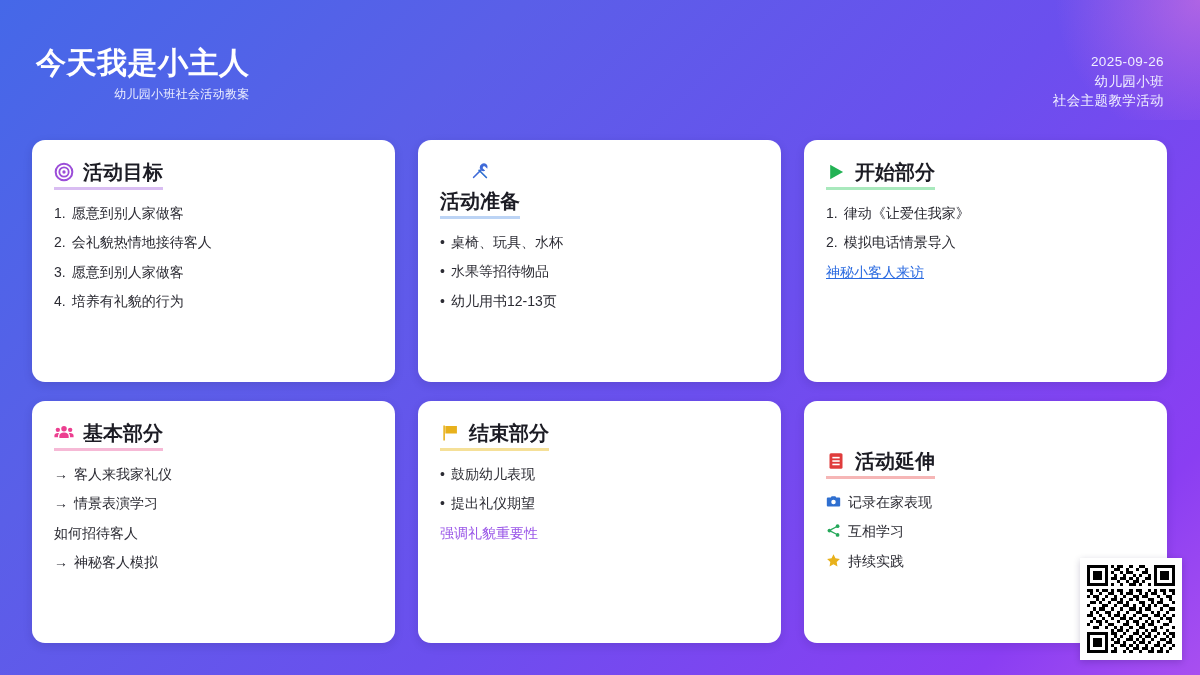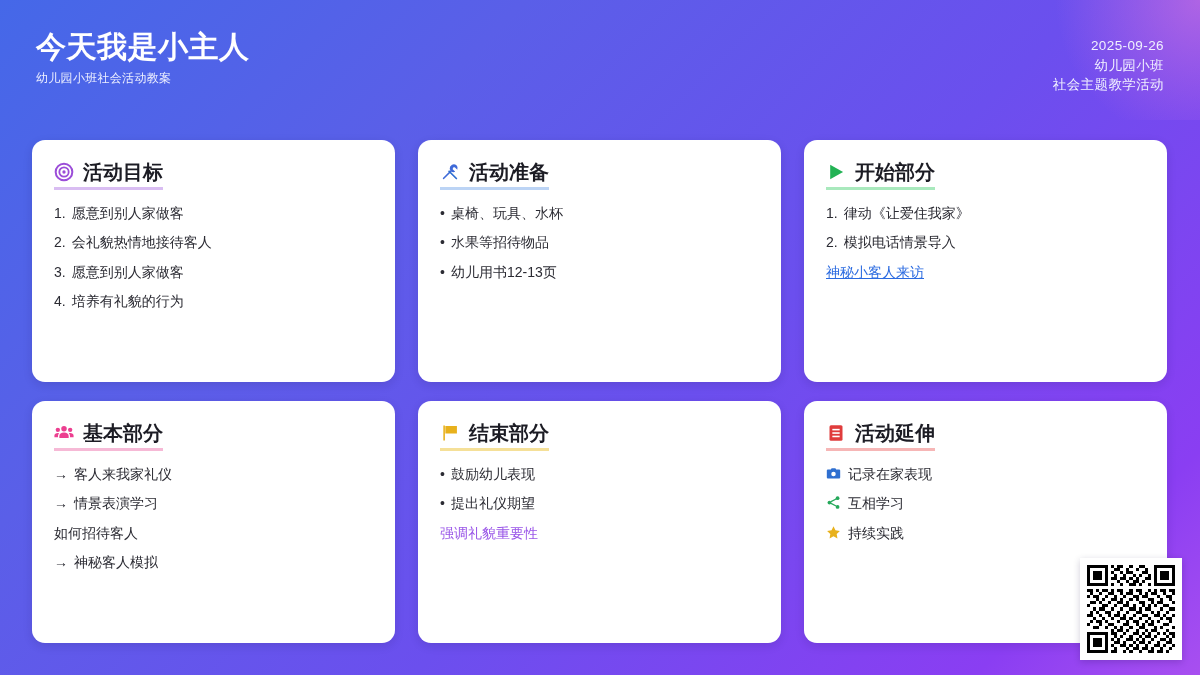--- a/index.html
+++ b/index.html
@@ -12,23 +12,24 @@
   }
   
   .corner-tint{
     position:absolute; top:0; right:0; width:200px; height:120px;
     background:radial-gradient(circle at 100% 0%, rgba(225,120,220,.55) 0%, rgba(225,120,220,0) 62%);
     pointer-events:none;
   }
 
   
   .header{
-    position:absolute; left:0; top:0; width:1200px; height:130px;
+    position:absolute; left:0; top:16px; width:1200px; height:130px;
     display:flex; align-items:flex-start; justify-content:space-between;
     padding:30px 36px 0 36px;
+    text-align:right;
   }
   .head-left{ display:flex; flex-direction:column; gap:6px; }
   .title{
     font-size:30px; font-weight:700; color:#ffffff; letter-spacing:.5px;
     line-height:1.15;
   }
   .subtitle{
     font-size:12px; font-weight:400; color:#eef0ff; letter-spacing:.3px;
     line-height:1.2;
   }
@@ -115,21 +116,21 @@
         </div>
         <div class="item">
           <span class="marker">3.</span>
           <span class="txt">愿意到别人家做客</span>
         </div>
         <div class="item">
           <span class="marker">4.</span>
           <span class="txt">培养有礼貌的行为</span>
         </div>
       </div></div>
-    <div class="card"><div class="card-head" style="border-bottom: 3px solid rgb(188, 212, 245);">
+    <div class="card"><div class="card-head" style="border-bottom: 3px solid rgb(188, 212, 245); flex-direction: column;">
         <span class="ic"><svg width="20" height="20" viewBox="0 0 24 24">
             <path d="M3.5 19.2 13 9.7l1.3 1.3-9.5 9.5a.95.95 0 0 1-1.3-1.3z" fill="#3f6ad8"></path>
             <path d="M14.4 3.2a4.7 4.7 0 0 1 6.4 6.1l-3.1-3.1-2 .5-.5 2 3.1 3.1a4.7 4.7 0 0 1-6.1-6.4z" fill="#3f6ad8"></path>
             <path d="M20.4 19.1 11 9.8l-1.4 1.4 9.3 9.3a1 1 0 0 0 1.5-1.4z" fill="#2f6fd0"></path>
           </svg></span>
         <span class="card-title">活动准备</span>
       </div><div class="items">
         <div class="item">
           <span class="marker dot">•</span>
           <span class="txt">桌椅、玩具、水杯</span>
@@ -200,21 +201,21 @@
           <span class="txt">鼓励幼儿表现</span>
         </div>
         <div class="item">
           <span class="marker dot">•</span>
           <span class="txt">提出礼仪期望</span>
         </div>
         <div class="item accent">
           <span class="txt">强调礼貌重要性</span>
         </div>
       </div></div>
-    <div class="card"><div class="card-head" style="border-bottom: 3px solid rgb(246, 182, 182);">
+    <div class="card"><div class="card-head" style="border-bottom: 3px solid rgb(246, 182, 182); margin-top: 28px;">
         <span class="ic"><svg width="20" height="20" viewBox="0 0 24 24">
             <rect x="4.2" y="2.6" width="15.6" height="18.8" rx="1.8" fill="#e03c3c"></rect>
             <rect x="7.6" y="7" width="8.8" height="1.9" fill="#fff"></rect>
             <rect x="7.6" y="11.1" width="8.8" height="1.9" fill="#fff"></rect>
             <rect x="7.6" y="15.2" width="8.8" height="1.9" fill="#fff"></rect>
           </svg></span>
         <span class="card-title">活动延伸</span>
       </div><div class="items">
         <div class="item">
           <span class="iconbox"><svg width="15" height="15" viewBox="0 0 24 24">

